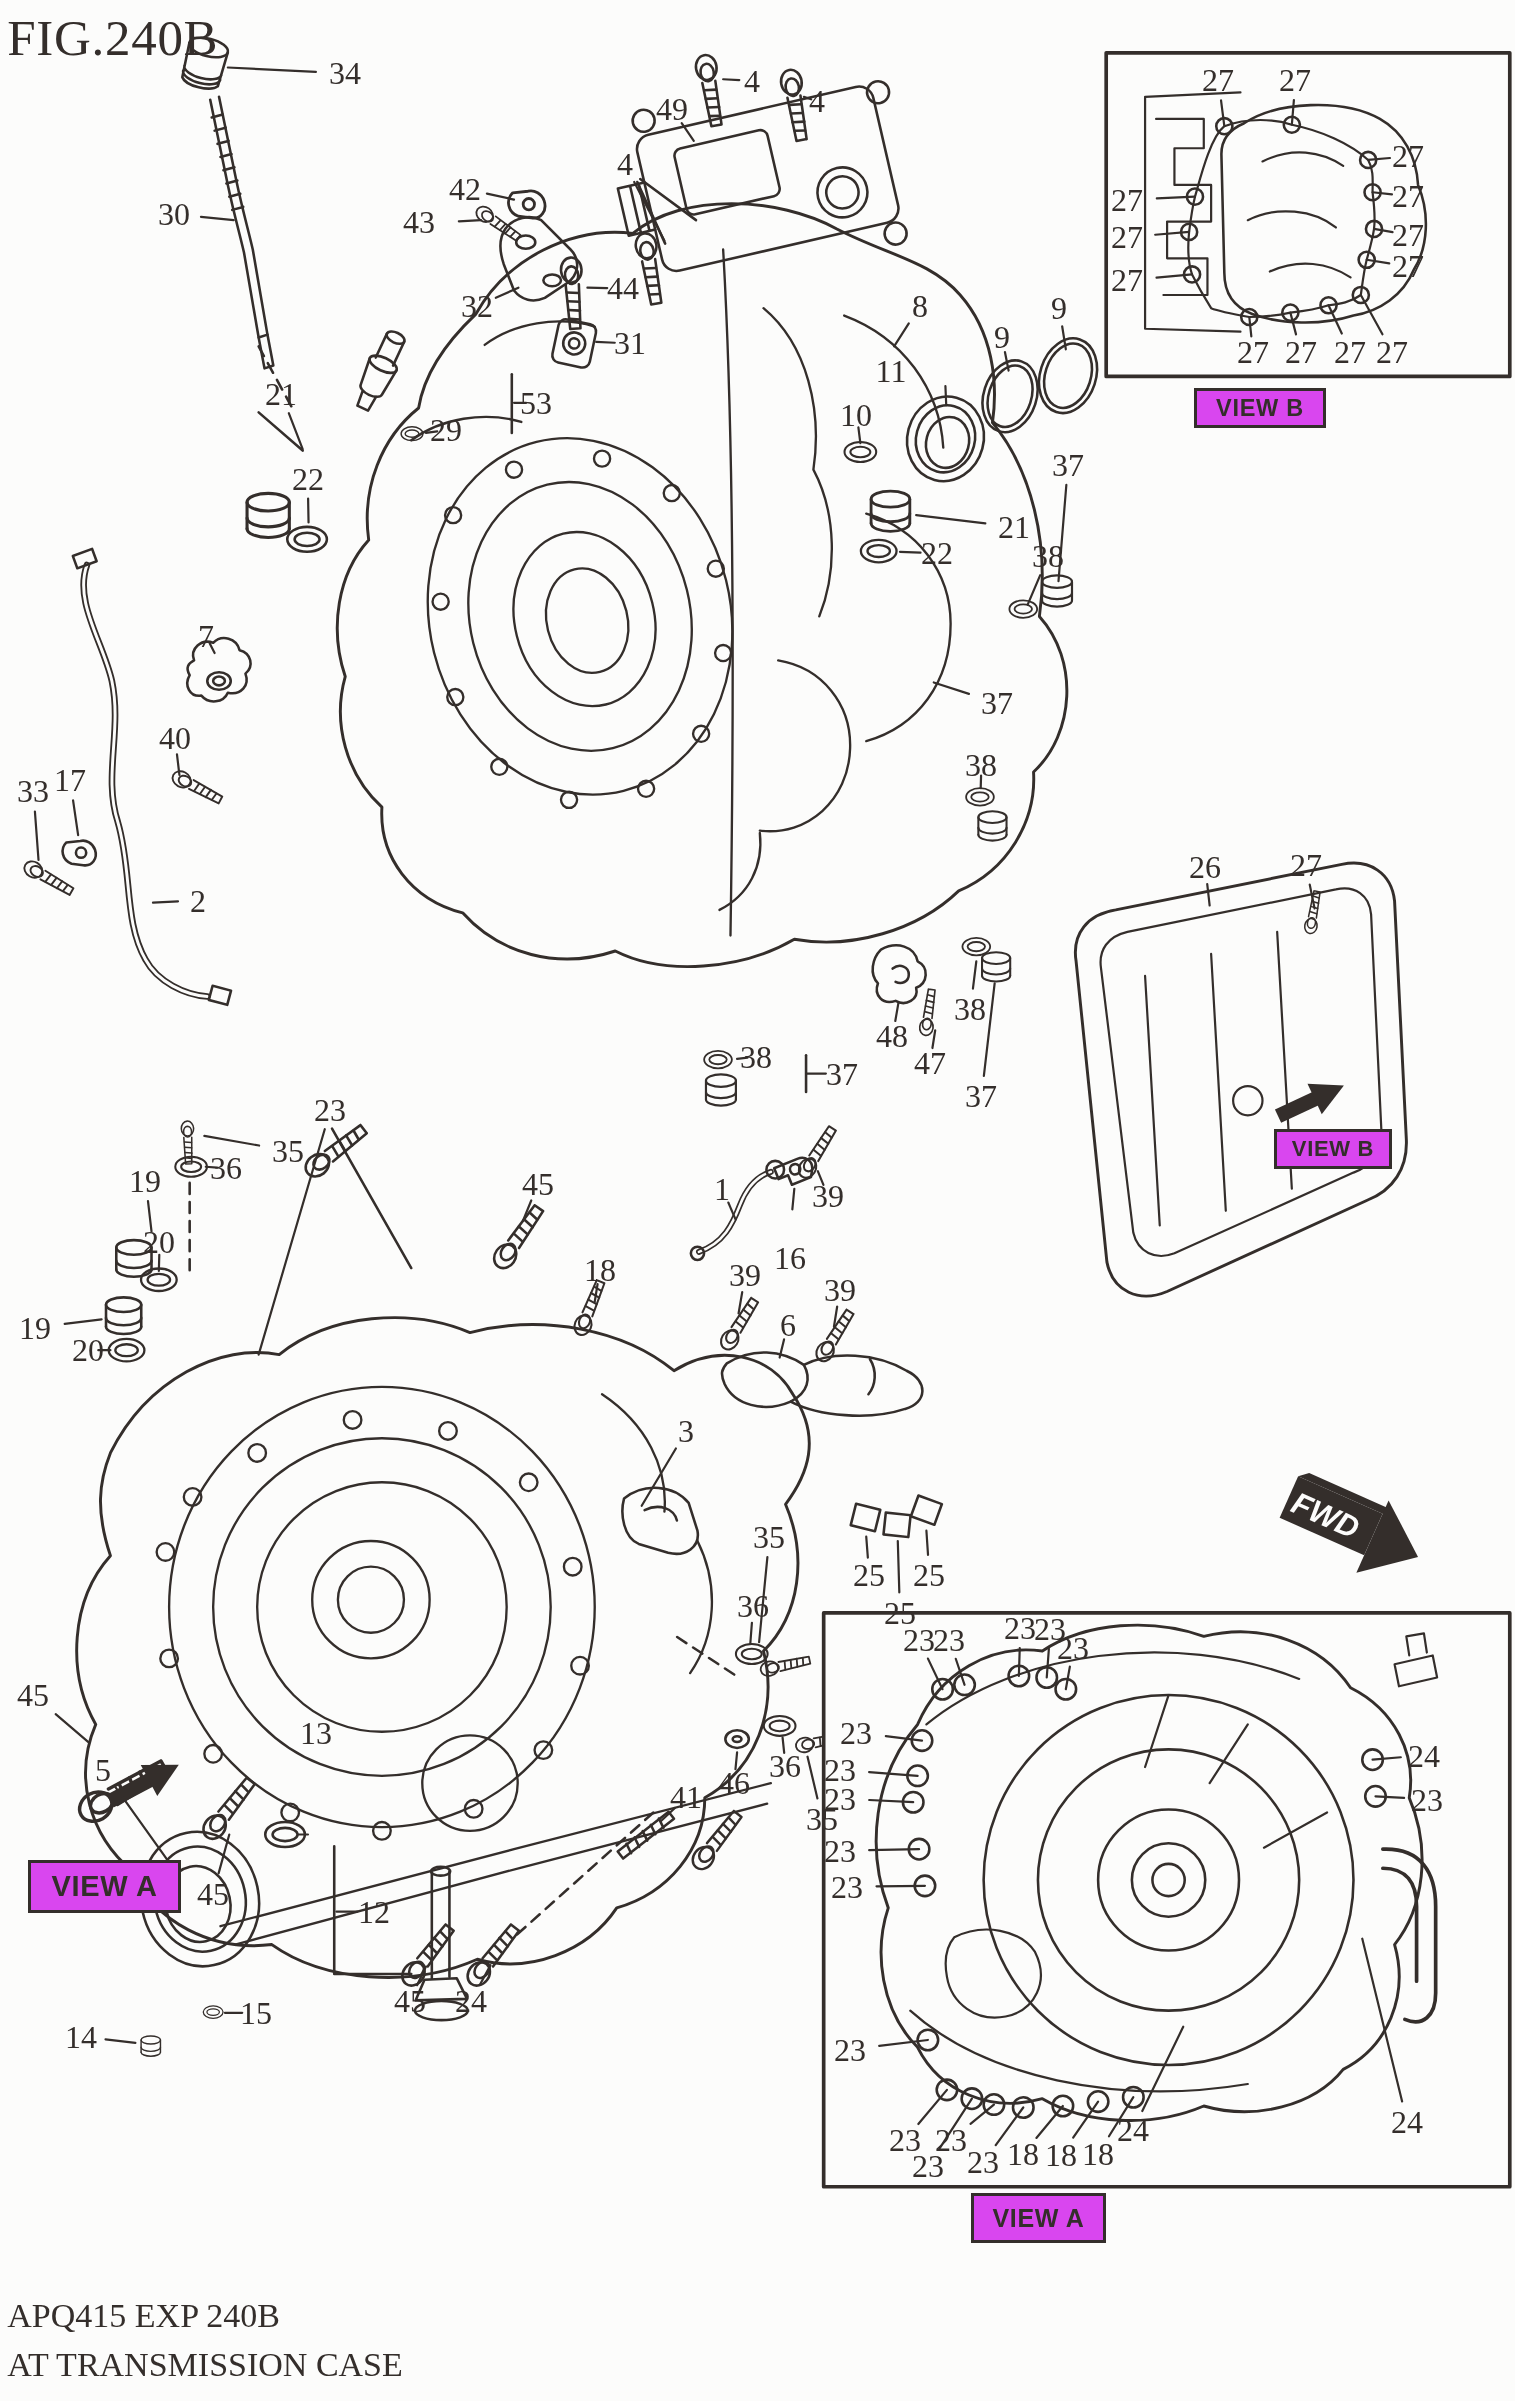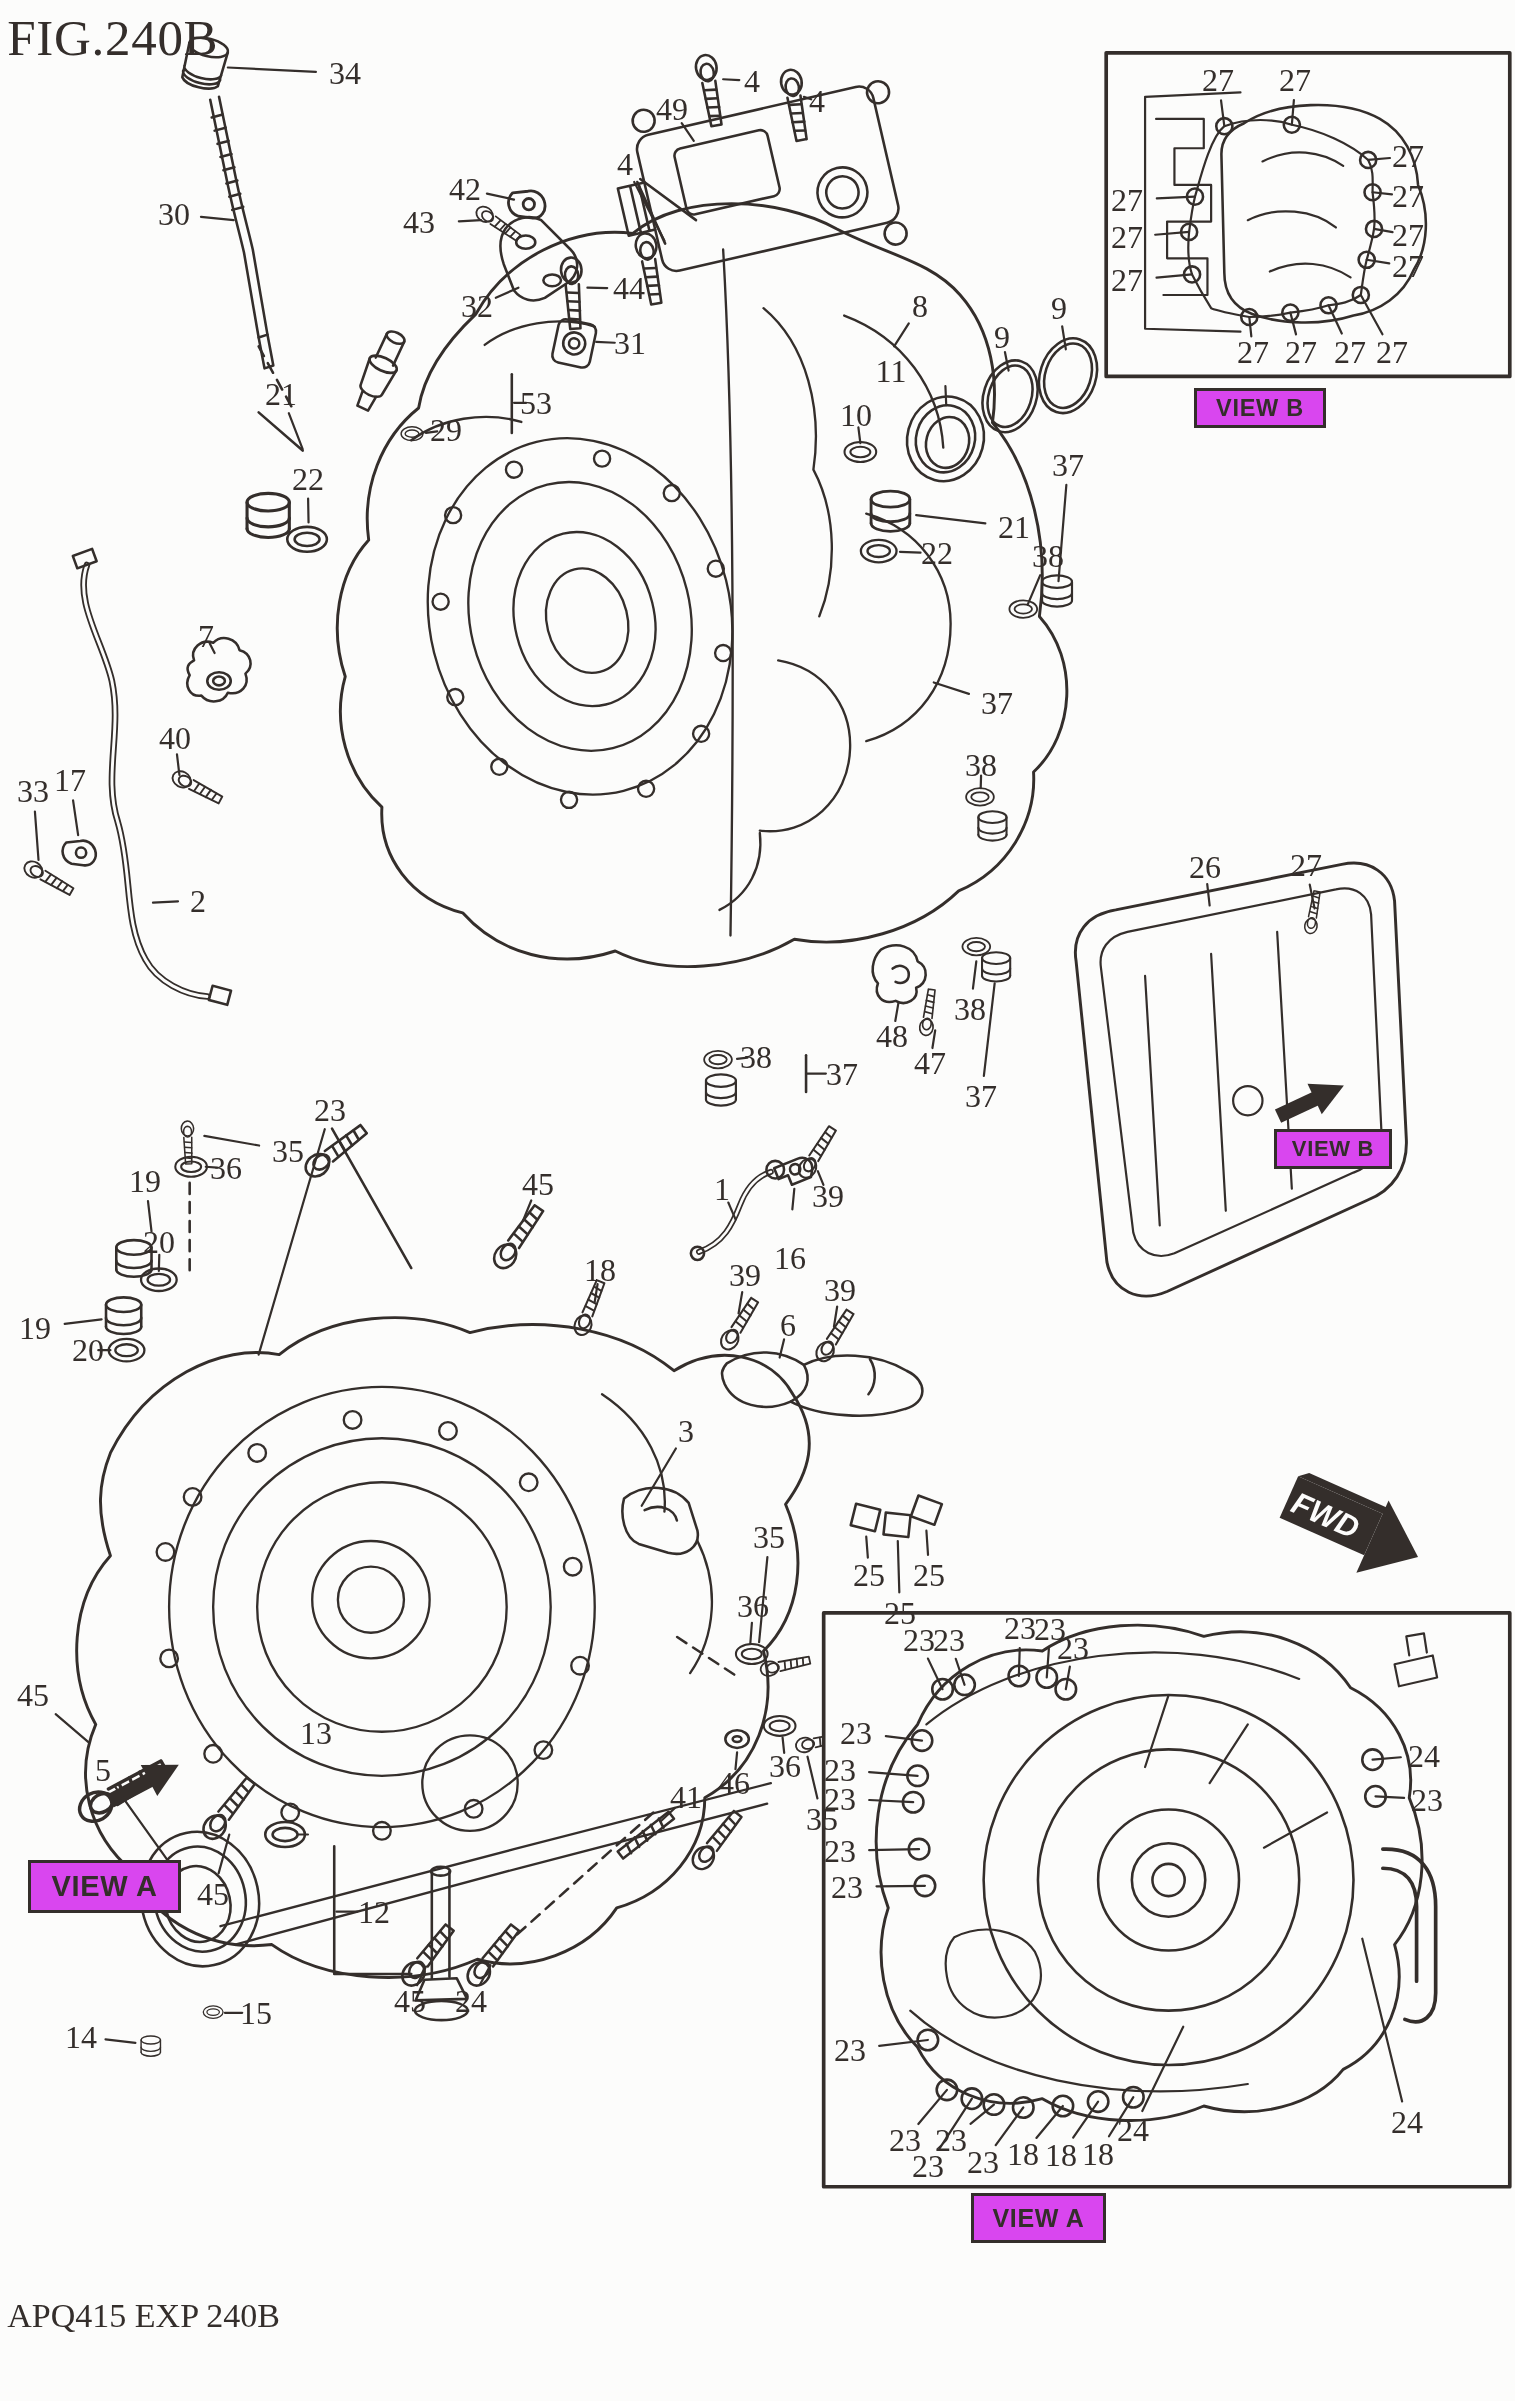--- a/index.html
+++ b/index.html
@@ -486,21 +486,21 @@
         </g>
     </g>
   </svg>
 
   <div id="callout-layer">
       <div class="callout" style="left: 345px; top: 73px;">34</div>
       <div class="callout" style="left: 174px; top: 214px;">30</div>
       <div class="callout" style="left: 465px; top: 189px;">42</div>
       <div class="callout" style="left: 419px; top: 222px;">43</div>
       <div class="callout" style="left: 477px; top: 306px;">32</div>
-      <div class="callout" style="left: 623px; top: 288px; margin-left: 6px;">44</div>
+      <div class="callout" style="left: 623px; top: 288px;">44</div>
       <div class="callout" style="left: 630px; top: 343px;">31</div>
       <div class="callout" style="left: 536px; top: 403px;">53</div>
       <div class="callout" style="left: 446px; top: 430px;">29</div>
       <div class="callout" style="left: 281px; top: 394px;">21</div>
       <div class="callout" style="left: 308px; top: 479px;">22</div>
       <div class="callout" style="left: 752px; top: 81px;">4</div>
       <div class="callout" style="left: 817px; top: 101px;">4</div>
       <div class="callout" style="left: 672px; top: 109px;">49</div>
       <div class="callout" style="left: 625px; top: 164px;">4</div>
       <div class="callout" style="left: 920px; top: 306px;">8</div>
@@ -598,14 +598,15 @@
       <div class="callout" style="left: 1407px; top: 2122px;">24</div>
     </div>
   <div id="viewlabel-layer">
       <div class="view-label" style="left: 1194px; top: 388px; width: 126px; height: 34px; font-size: 23.5px;">VIEW B</div>
       <div class="view-label" style="left: 1274px; top: 1129px; width: 112px; height: 34px; font-size: 22px;">VIEW B</div>
       <div class="view-label" style="left: 28px; top: 1860px; width: 147px; height: 47px; font-size: 29px;">VIEW A</div>
       <div class="view-label" style="left: 971px; top: 2193px; width: 129px; height: 44px; font-size: 25px;">VIEW A</div>
     </div>
 
   <div class="footer-line" id="footer1">APQ415 EXP 240B</div>
+  <div class="footer-line" id="footer2">AT TRANSMISSION CASE</div>
 </div>
 
 
 </body></html>

